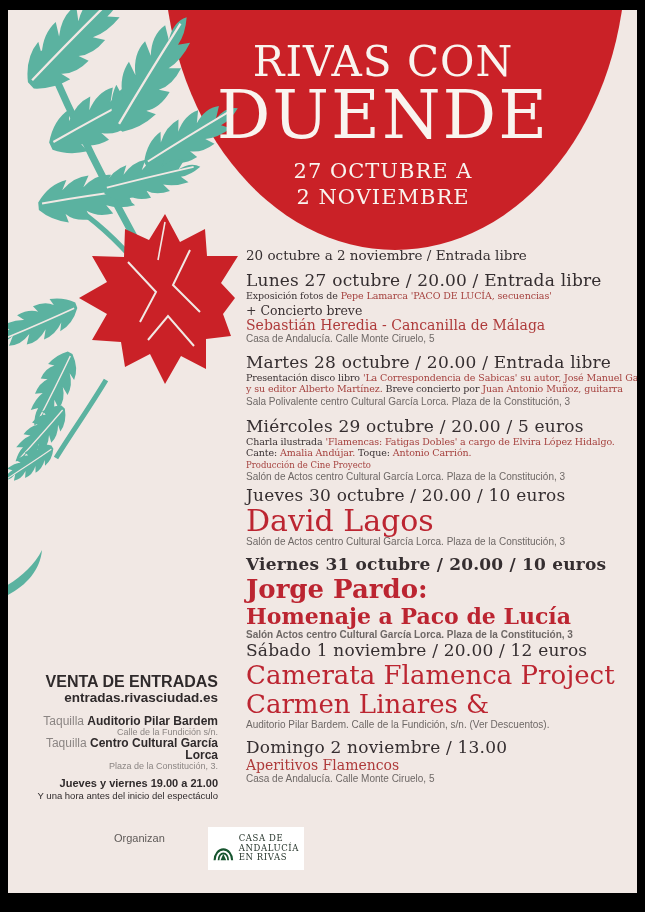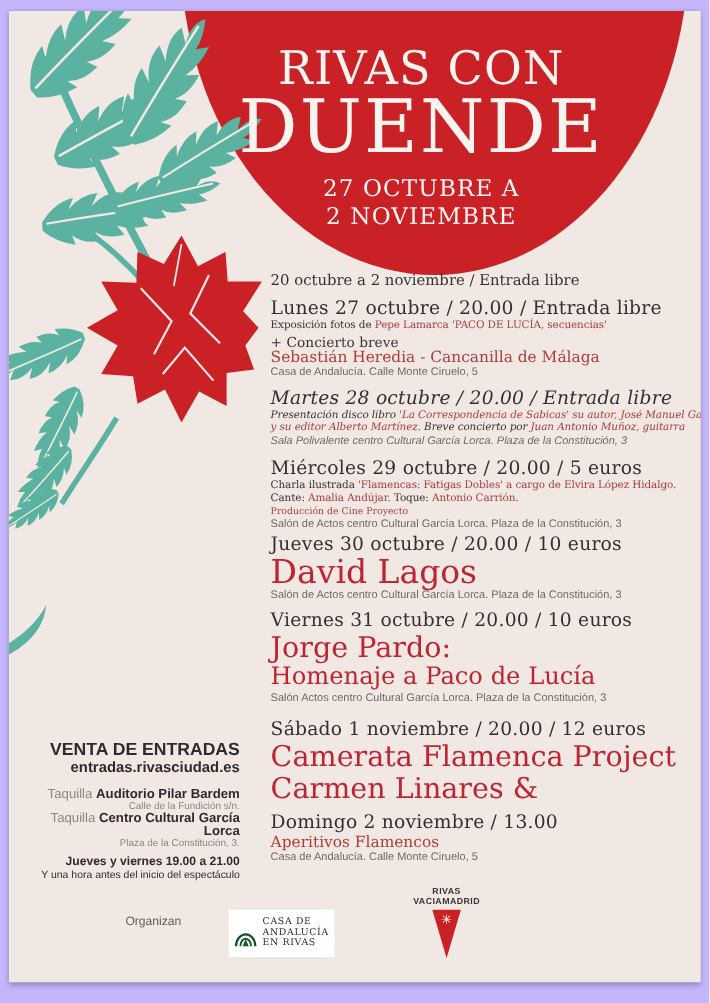--- a/index.html
+++ b/index.html
@@ -1,36 +1,36 @@
 <!DOCTYPE html>
 <html><head>
 <meta charset="utf-8">
 <style>
   html,body{margin:0;padding:0;background:#fdfdfc;}
-  .page{position:relative;width:645px;height:912px;background:#c4b5fd;overflow:hidden;
+  .page{position:relative;width:645px;height:912px;background:#000000;overflow:hidden;
         font-family:"Liberation Sans",sans-serif;}
   .poster{position:absolute;left:8px;top:10px;width:629px;height:883px;background:#f1e8e4;
           overflow:hidden;box-shadow:0 2px 5px rgba(0,0,0,.28), -1px 0 2px rgba(0,0,0,.12);}
   .red-circle{position:absolute;left:156px;top:-350px;width:462px;height:590px;border-radius:50%;
           background:#ca2127;}
   svg.flowers{position:absolute;left:0;top:0;z-index:3;}
   
   .title-block{position:absolute;left:150px;top:30px;width:450px;text-align:center;z-index:4;
           color:#f9f4ef;font-family:"DejaVu Serif",serif;}
   .t1{font-size:42px;line-height:44px;letter-spacing:1px;}
   .t2{font-size:67px;line-height:62px;letter-spacing:2px;}
   .dates{font-size:21px;line-height:26px;letter-spacing:1px;}
   .dates.first{margin-top:12px;}
   
   .events{position:absolute;left:238px;top:238px;width:386px;z-index:4;}
   .event{margin-bottom:9px;}
-  .event:nth-child(3){margin-bottom:10px;font-style:italic;}
+  .event:nth-child(3){margin-bottom:10px;}
   .event:nth-child(4){margin-bottom:4px;}
   .event:nth-child(5){margin-bottom:8px;}
-  .event:nth-child(6){margin-bottom:14px;}
+  .event:nth-child(6){margin-bottom:1px;font-weight:bold;}
   .event:nth-child(7){margin-bottom:8px;}
   .ev-heading{font-family:"DejaVu Serif",serif;color:#352e30;}
   .h-sm{font-size:13.5px;line-height:14px;}
   .h-lg{font-size:17px;line-height:19px;letter-spacing:.2px;}
   .ev-detail{font-family:"DejaVu Serif",serif;font-size:9.5px;line-height:10.5px;margin-top:1px;
           letter-spacing:-.1px;white-space:nowrap;}
   .seg-dark{color:#3b3234;}
   .seg-red{color:#a5413e;}
   .seg-sans{font-family:"Liberation Sans",sans-serif;color:#55504e;}
   .ev-note{font-family:"DejaVu Serif",serif;font-size:12.5px;line-height:13px;color:#3b3234;margin-top:2px;}
@@ -147,20 +147,21 @@
         <div class="event">
           <div class="ev-heading h-lg">Viernes 31 octubre / 20.00 / 10 euros</div>
           <div class="ev-artist artist-md">Jorge Pardo:</div>
           <div class="ev-artist artist-sm">Homenaje a Paco de Lucía</div>
           <div class="ev-venue">Salón Actos centro Cultural García Lorca. Plaza de la Constitución, 3</div>
         </div>
         <div class="event">
           <div class="ev-heading h-lg">Sábado 1 noviembre / 20.00 / 12 euros</div>
           <div class="ev-artist artist-md">Camerata Flamenca Project</div>
           <div class="ev-artist artist-md">Carmen Linares &amp;</div>
+          <div class="ev-venue">Auditorio Pilar Bardem. Calle de la Fundición, s/n. (Ver Descuentos).</div>
         </div>
         <div class="event">
           <div class="ev-heading h-lg">Domingo 2 noviembre / 13.00</div>
           <div class="ev-act">Aperitivos Flamencos</div>
           <div class="ev-venue">Casa de Andalucía. Calle Monte Ciruelo, 5</div>
         </div>
       </div>
 
     <div class="tickets">
       <div class="tk-title">VENTA DE ENTRADAS</div>
@@ -184,21 +185,15 @@
         <path d="M7,31 A6,8.5 0 0 1 19,31" fill="none" stroke="#17552f" stroke-width="2.2"></path>
         <polygon points="13,23 9.5,31 16.5,31" fill="#17552f"></polygon>
       </svg>
       <div class="casa-text">
         <div>CASA DE</div>
         <div>ANDALUCÍA</div>
         <div>EN RIVAS</div>
       </div>
     </div>
 
-    <div class="rivas-logo">
-      <div class="rv-l1">RIVAS</div>
-      <div class="rv-l2">VACIAMADRID</div>
-      <div class="rv-tri"></div>
-      <span class="rv-star">✳</span>
-    </div>
 
   </div>
 </div>
 
 </body></html>

